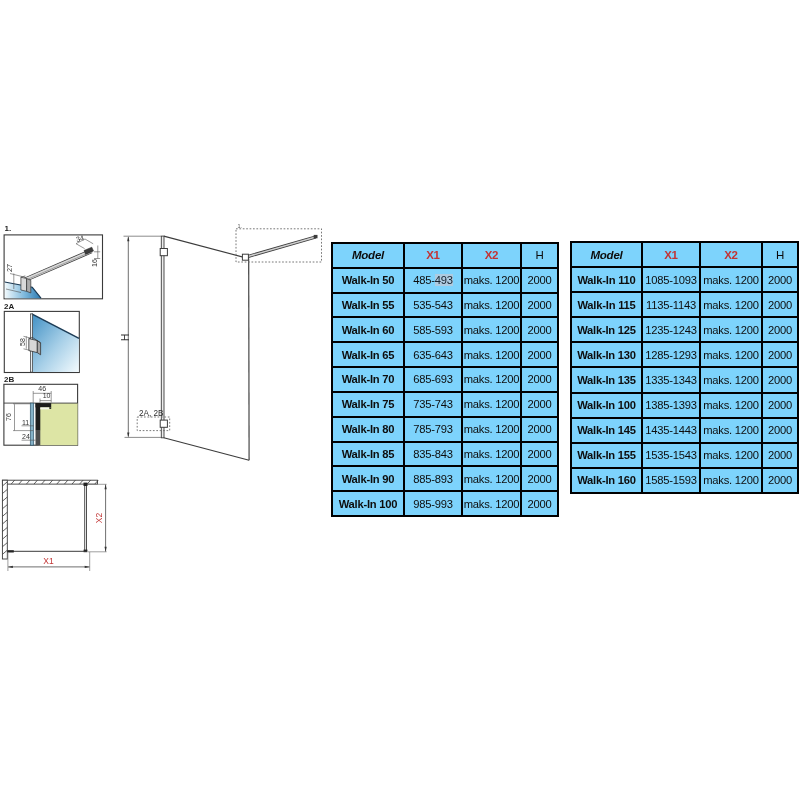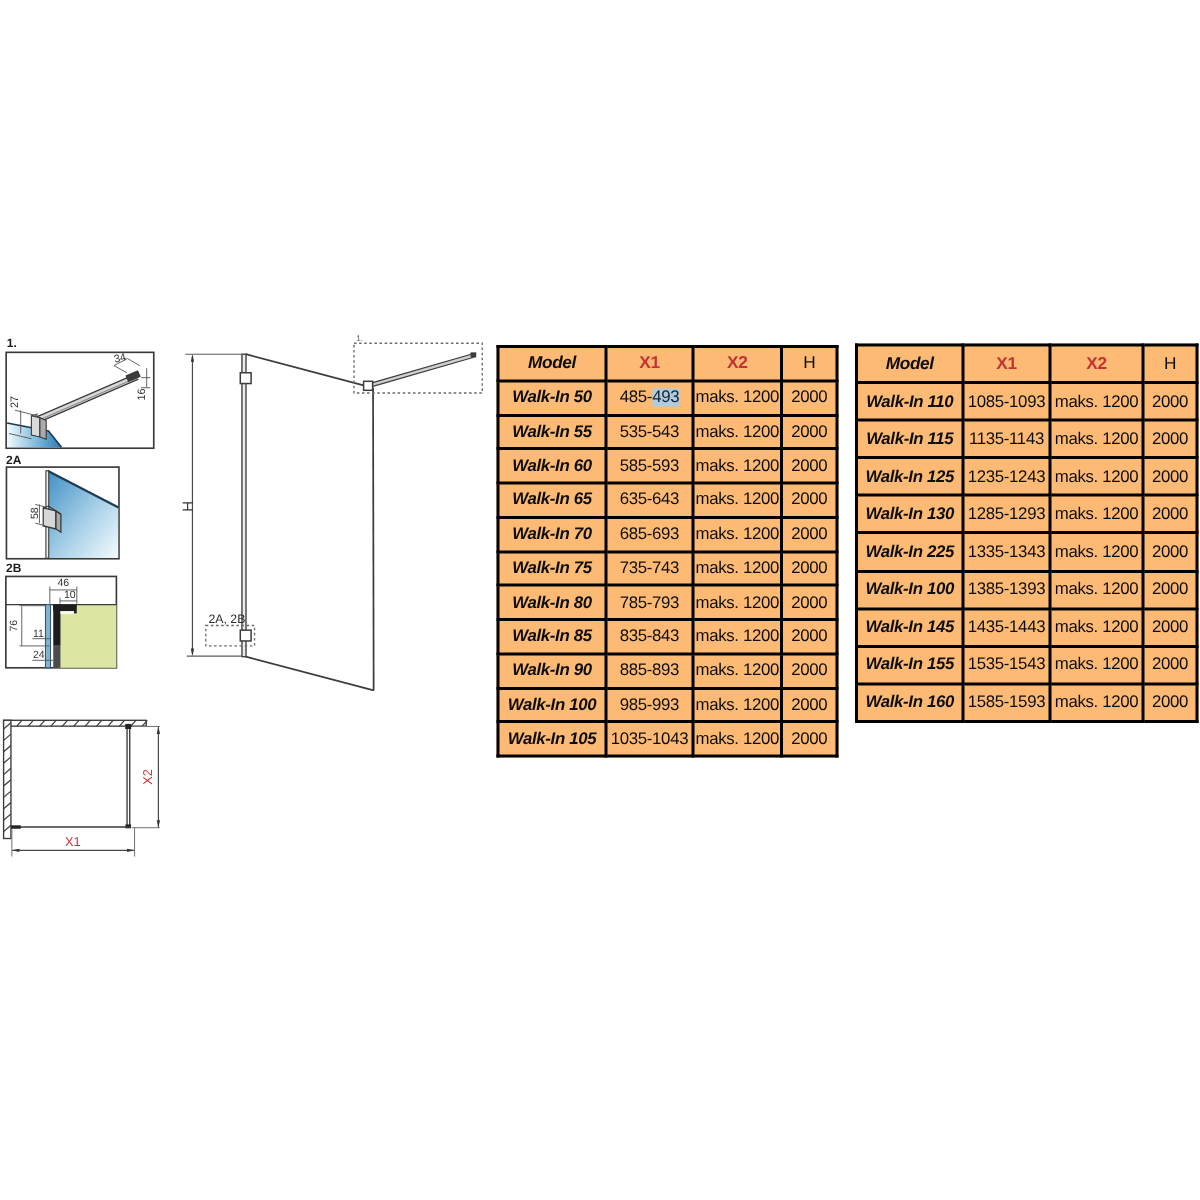--- a/index.html
+++ b/index.html
@@ -1,22 +1,22 @@
 <!DOCTYPE html>
 <html><head>
 <meta charset="utf-8">
 <style>
   html,body{margin:0;padding:0;background:#fff;}
   #page{position:relative;width:800px;height:800px;background:#ffffff;overflow:hidden;
         font-family:"Liberation Sans",sans-serif;}
-  table{border-collapse:collapse;table-layout:fixed;position:absolute;background:#fdba74;}
+  table{border-collapse:collapse;table-layout:fixed;position:absolute;background:#7dd3fc;margin-top:12px;}
   td,th{border:2px solid #000;text-align:center;vertical-align:middle;padding:0;
         font-size:11.2px;letter-spacing:-0.22px;color:#0d0d0d;overflow:hidden;white-space:nowrap;}
   th{font-weight:bold;font-style:italic;font-size:11.5px;}
-  .mod{font-weight:bold;font-style:italic;}
+  .mod{font-weight:bold;}
   .red{color:#c23434;font-style:normal;}
   .hl{background:#aecbe0;color:#15222e;}
   svg{position:absolute;overflow:visible;}
   svg text{font-family:"Liberation Sans",sans-serif;}
 </style>
 </head>
 <body>
 <div id="page">
 
 <svg id="d1" style="left:0;top:222px" width="112" height="82" viewBox="0 0 112 82">
@@ -289,26 +289,20 @@
           <td>885-893</td>
           <td>maks. 1200</td>
           <td>2000</td>
         </tr>
   <tr>
           <td class="mod">Walk-In 100</td>
           <td>985-993</td>
           <td>maks. 1200</td>
           <td>2000</td>
         </tr>
-  <tr>
-          <td class="mod">Walk-In 105</td>
-          <td>1035-1043</td>
-          <td>maks. 1200</td>
-          <td>2000</td>
-        </tr>
 </tbody>
     </table>
 
 <table id="t2" style="left:570px;top:229px;width:227px;height:253px">
   <colgroup>
         <col style="width:71px">
         <col style="width:58px">
         <col style="width:62px">
         <col style="width:36px">
       </colgroup>
@@ -337,21 +331,21 @@
           <td>maks. 1200</td>
           <td>2000</td>
         </tr>
   <tr>
           <td class="mod">Walk-In 130</td>
           <td>1285-1293</td>
           <td>maks. 1200</td>
           <td>2000</td>
         </tr>
   <tr>
-          <td class="mod">Walk-In 225</td>
+          <td class="mod">Walk-In 135</td>
           <td>1335-1343</td>
           <td>maks. 1200</td>
           <td>2000</td>
         </tr>
   <tr>
           <td class="mod">Walk-In 100</td>
           <td>1385-1393</td>
           <td>maks. 1200</td>
           <td>2000</td>
         </tr>

